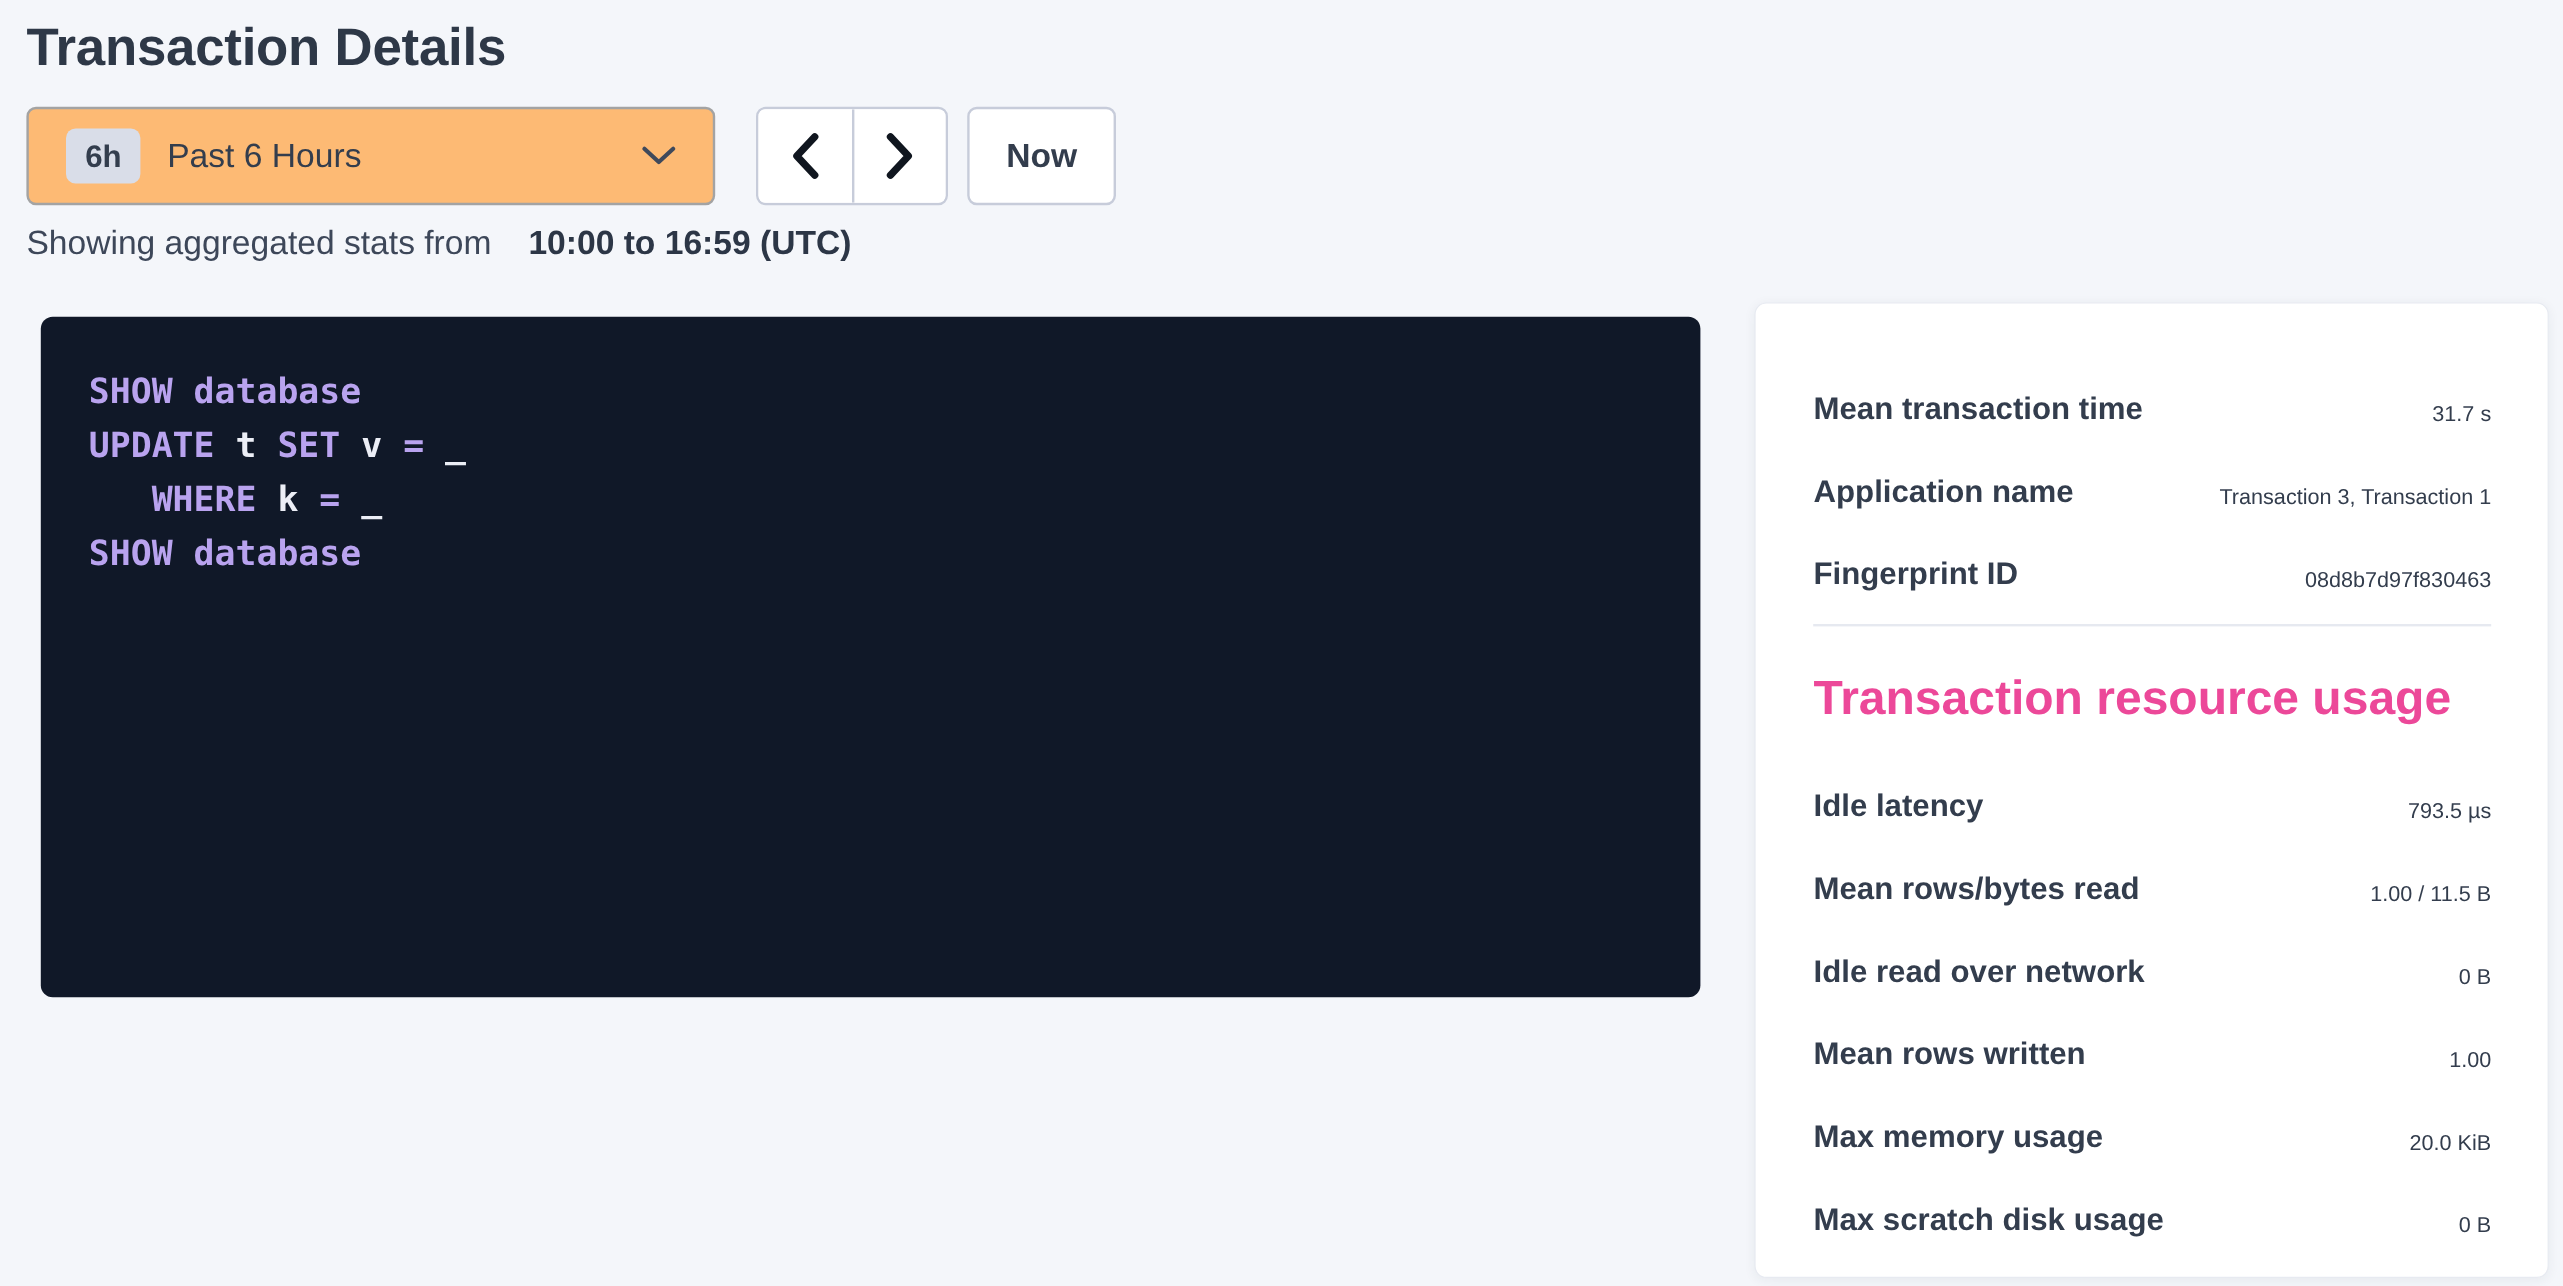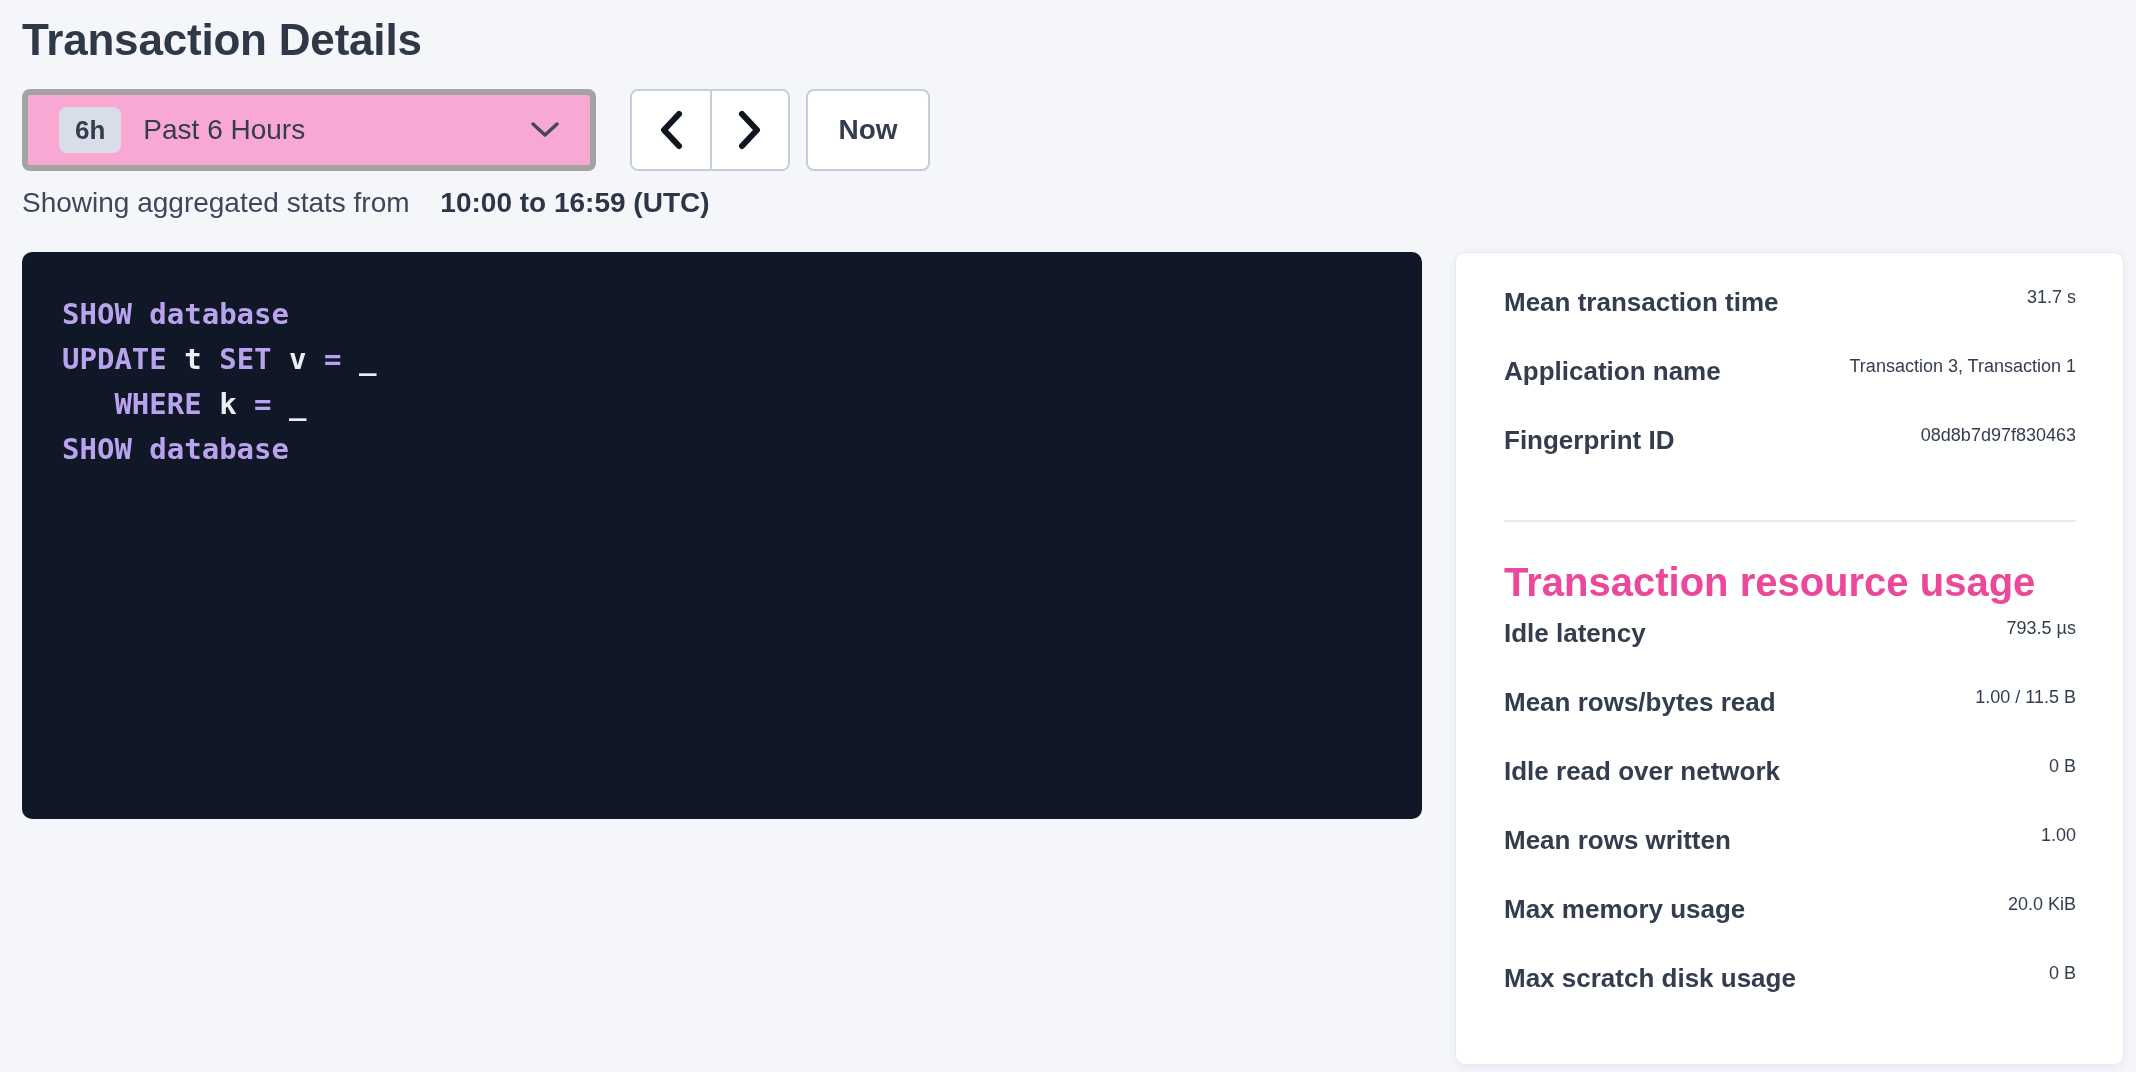--- a/index.html
+++ b/index.html
@@ -29,22 +29,22 @@
   
   .controls {
     display: flex;
     align-items: stretch;
     margin-top: 25px;
     height: 82px;
   }
   .timepicker {
     width: 574px;
     box-sizing: border-box;
-    background: #f9a8d4;
-    border: 6px solid #a3a3a3;
+    background: #fdba74;
+    border: 2px solid #a3a3a3;
     border-radius: 8px;
     display: flex;
     align-items: center;
     padding: 0 30px 0 31px;
     cursor: pointer;
   }
   .tp-badge {
     background: #d9dde8;
     color: #333d4d;
     font-weight: 700;
@@ -106,21 +106,21 @@
   
   .main {
     display: flex;
     align-items: flex-start;
     margin-top: 31px;
   }
   .code-block {
     box-sizing: border-box;
     width: 1400px;
     height: 567px;
-    margin: 0;
+    margin: 12px;
     background: var(--code-bg, #101828);
     border-radius: 10px;
     padding: 40px 40px;
     font-family: "DejaVu Sans Mono", "Liberation Mono", monospace;
     font-size: 29px;
     font-weight: 700;
     line-height: 45px;
     overflow: hidden;
   }
   .code-line { white-space: pre; }
@@ -135,21 +135,21 @@
     background: #fff;
     border: 1px solid #e7eaf1;
     border-radius: 10px;
     padding: 34px 47px 32px 48px;
     box-shadow: 0 2px 10px rgba(40, 50, 70, 0.06);
   }
   .stat-row {
     height: 69px;
     display: flex;
     justify-content: space-between;
-    align-items: flex-start;
+    align-items: flex-end;
   }
   .stat-label {
     font-weight: 700;
     font-size: 26px;
     color: #333d4d;
     white-space: nowrap;
   }
   .stat-value {
     font-size: 18px;
     color: #333d4d;

